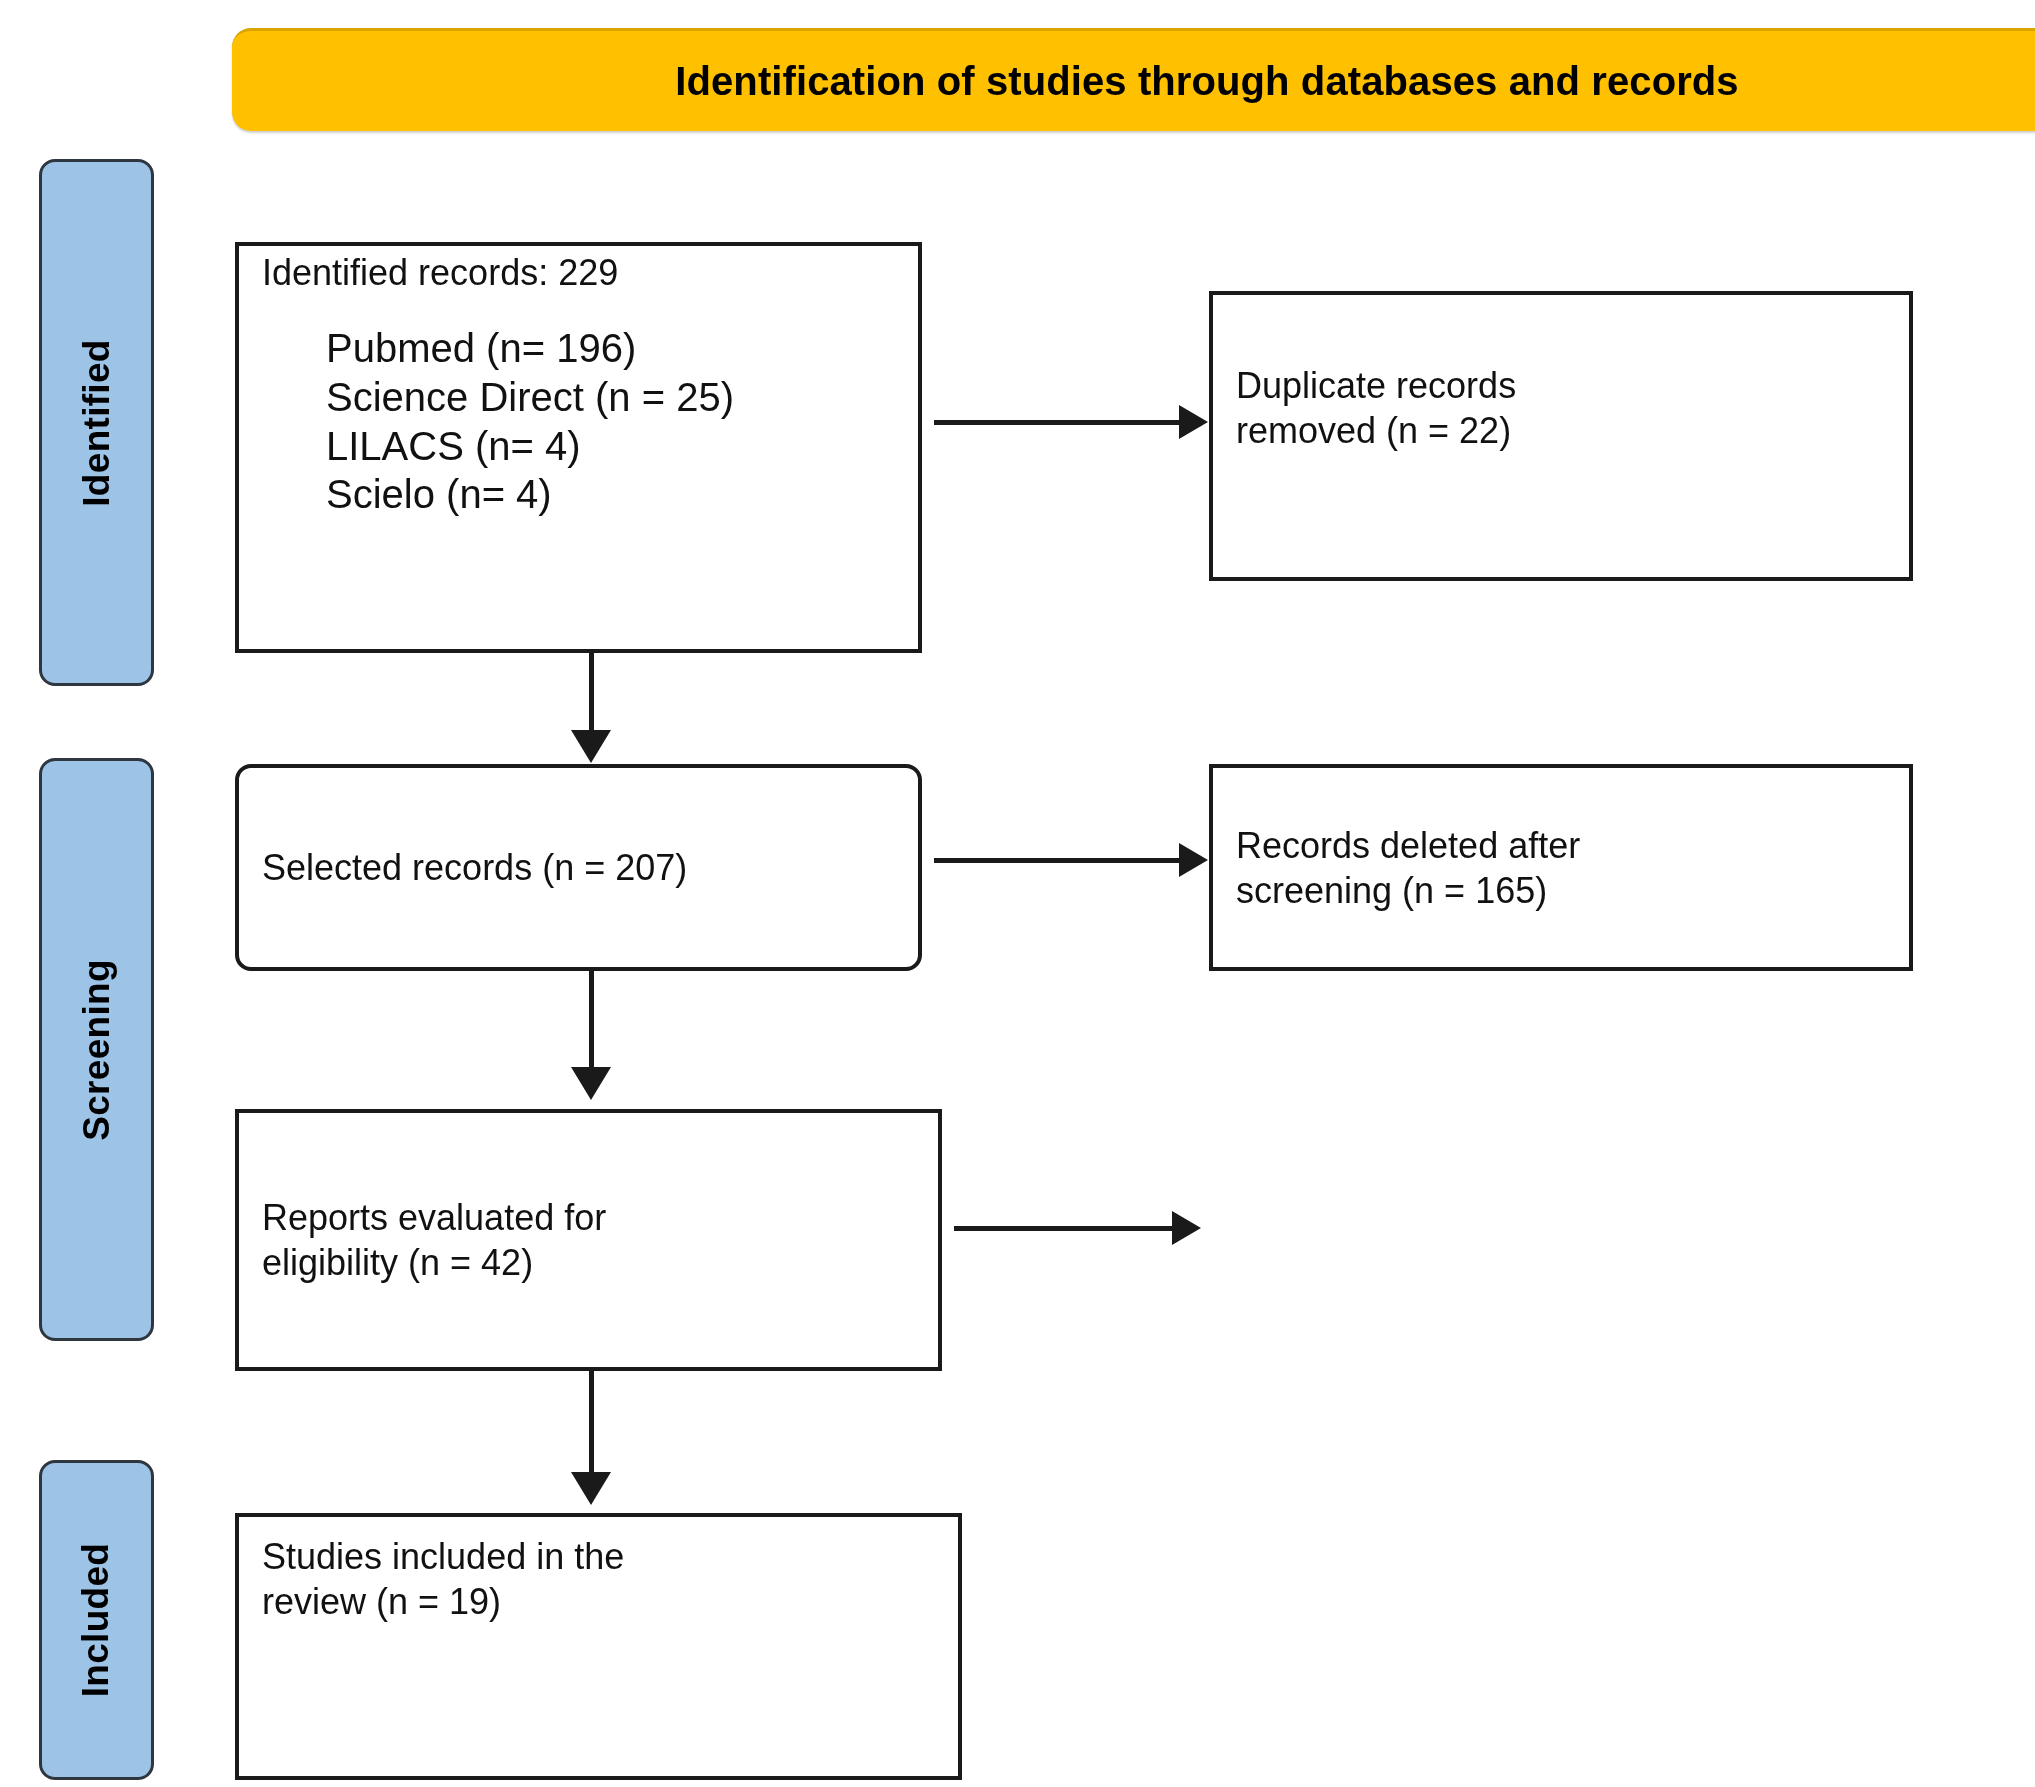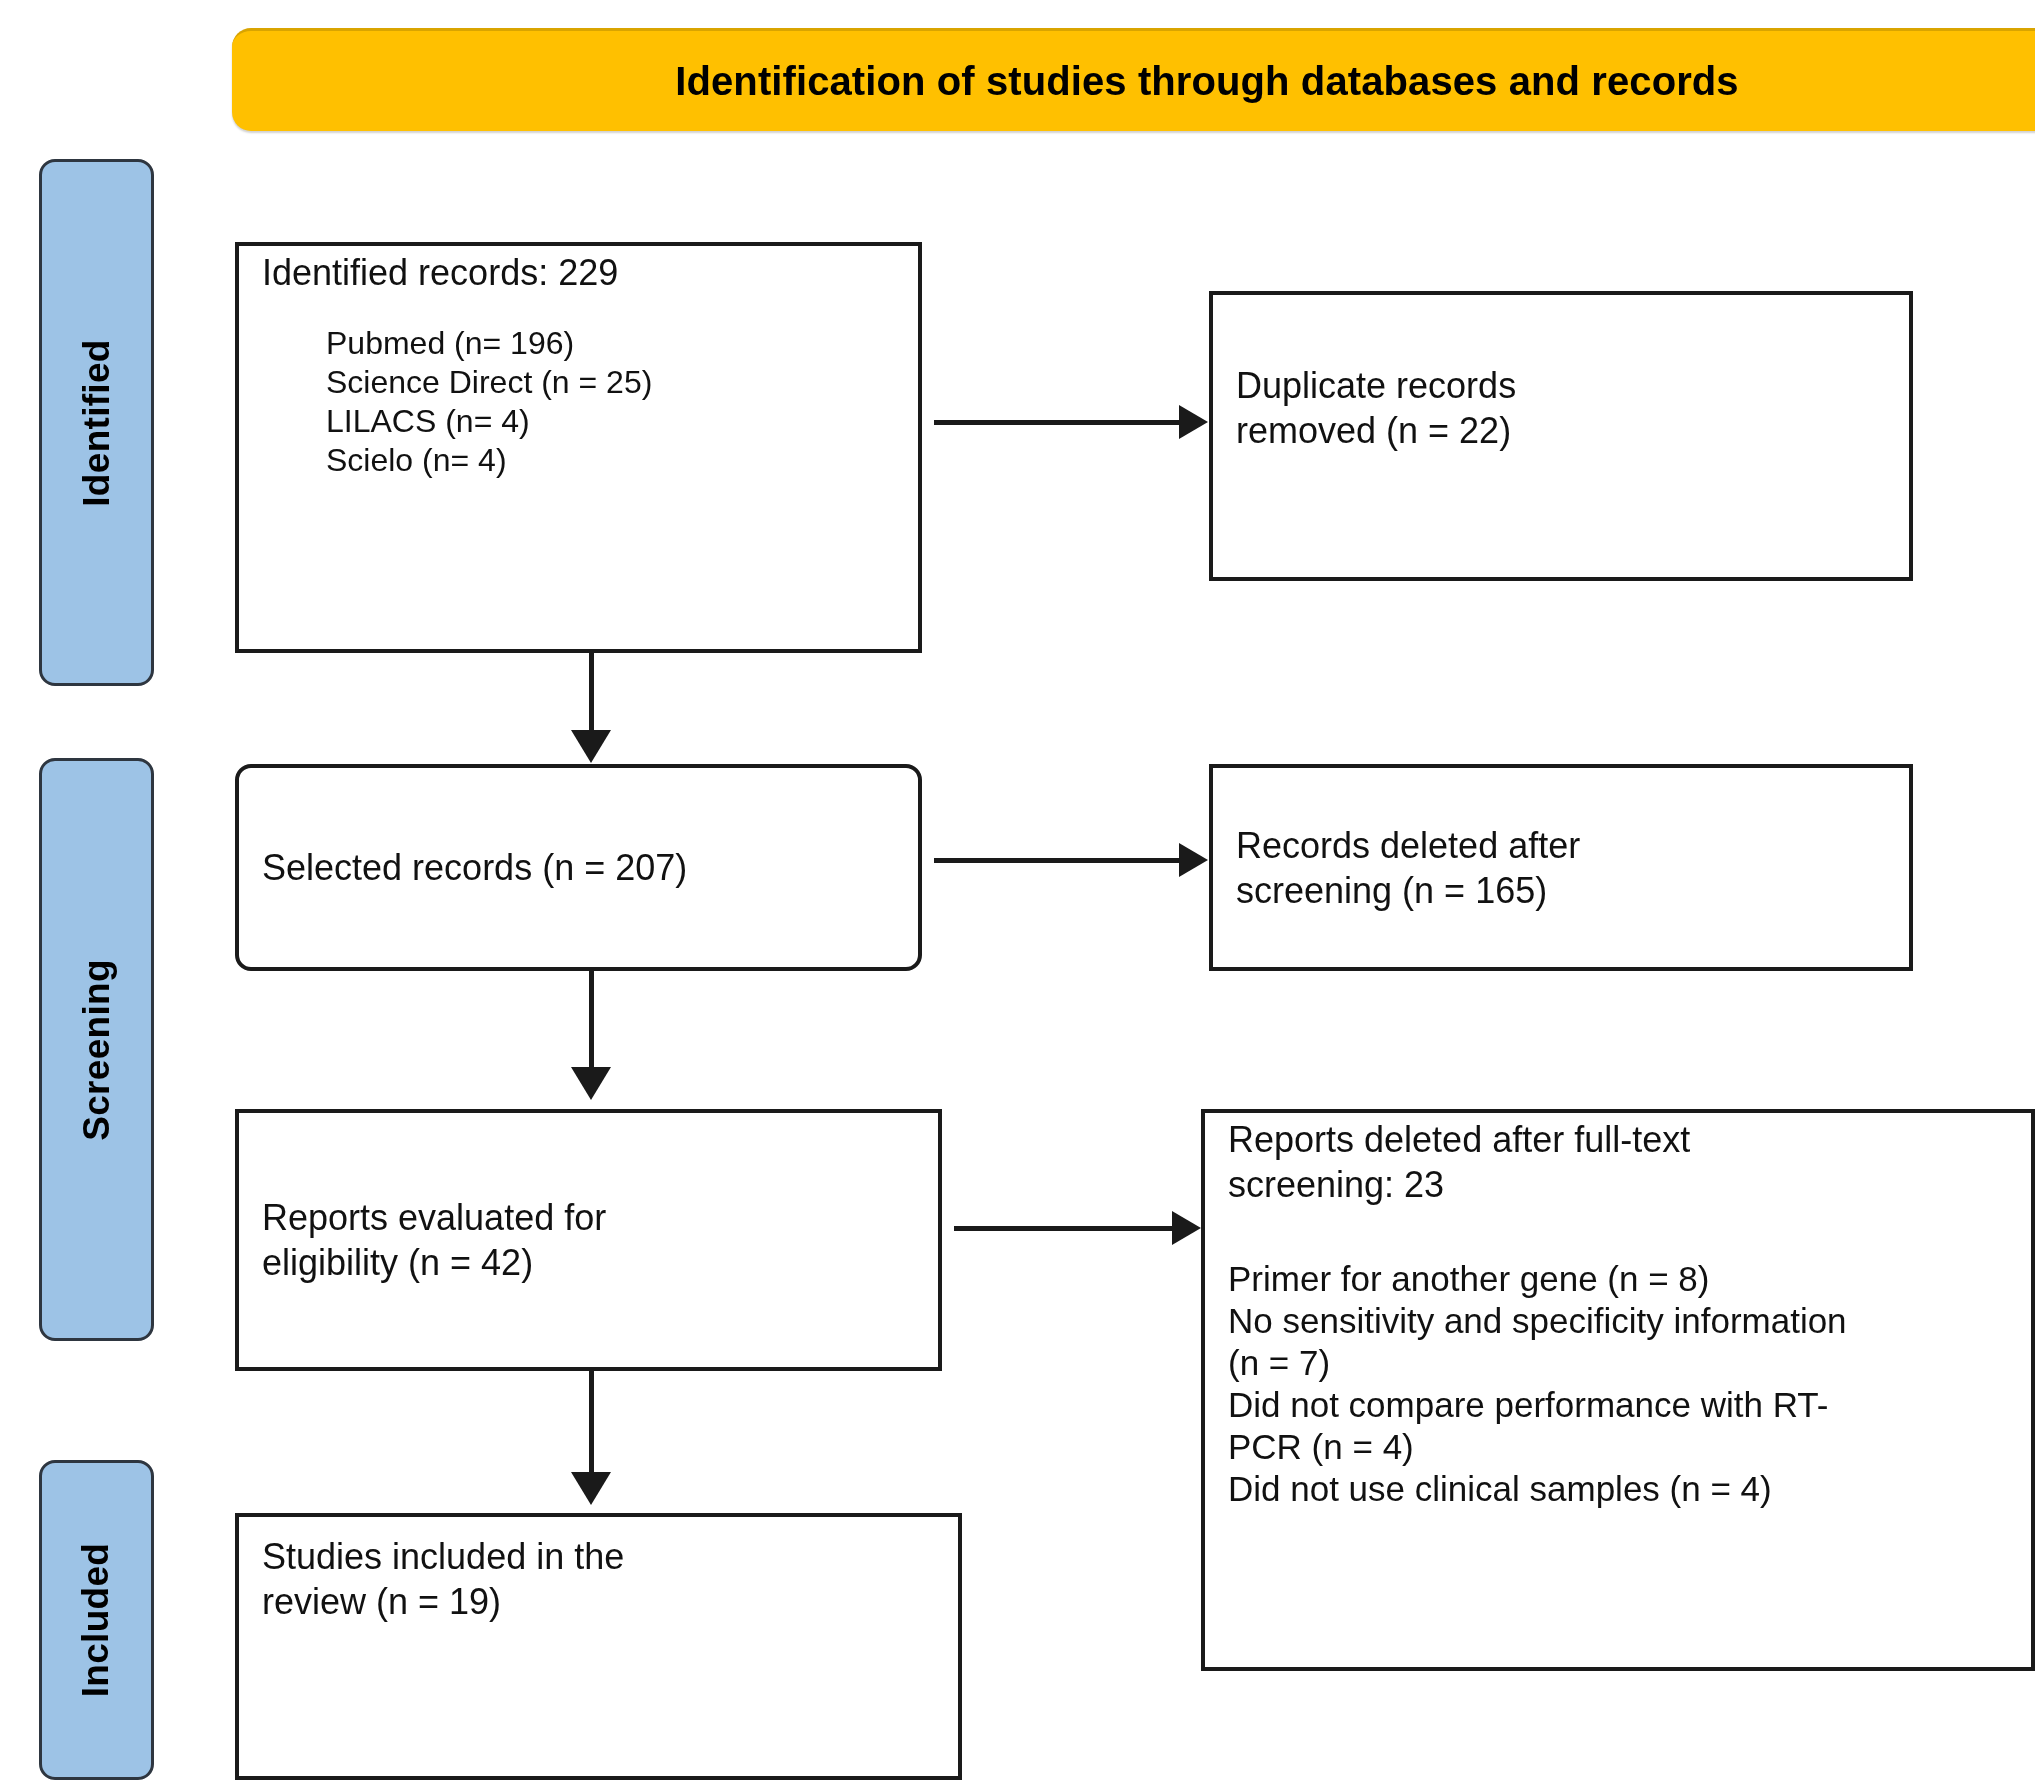--- a/index.html
+++ b/index.html
@@ -72,21 +72,21 @@
     box-sizing: border-box;
     padding: 4px 23px;
   }
   .flow-box-text {
     font-size: 36px;
     line-height: 1.25;
     color: #111111;
     white-space: pre-line;
   }
   .flow-box-sub {
-    font-size: 32px;
+    font-size: 40px;
     line-height: 1.22;
     color: #111111;
     white-space: pre-line;
     margin-top: 29px;
     padding-left: 64px;
   }
   .flow-box-list {
     font-size: 35px;
     line-height: 1.20;
     color: #111111;
@@ -186,30 +186,20 @@
   <div class="flow-box" id="box-deleted-screening">
     <div class="flow-box-text">Records deleted after
 screening (n = 165)</div>
   </div>
 
   <div class="flow-box" id="box-eligibility">
     <div class="flow-box-text">Reports evaluated for
 eligibility (n = 42)</div>
   </div>
 
-  <div class="flow-box" id="box-excluded-reasons">
-    <div class="flow-box-text">Reports deleted after full-text
-screening: 23</div>
-    <div class="flow-box-list">Primer for another gene (n = 8)
-No sensitivity and specificity information
-(n = 7)
-Did not compare performance with RT-
-PCR (n = 4)
-Did not use clinical samples (n = 4)</div>
-  </div>
 
   <div class="flow-box" id="box-included-studies">
     <div class="flow-box-text">Studies included in the
 review (n = 19)</div>
   </div>
 
   <div class="conn-line conn-h" id="conn1-line"></div>
   <div class="arrowhead-right" id="conn1-arrow"></div>
 
   <div class="conn-line conn-v" id="conn2-line"></div>

